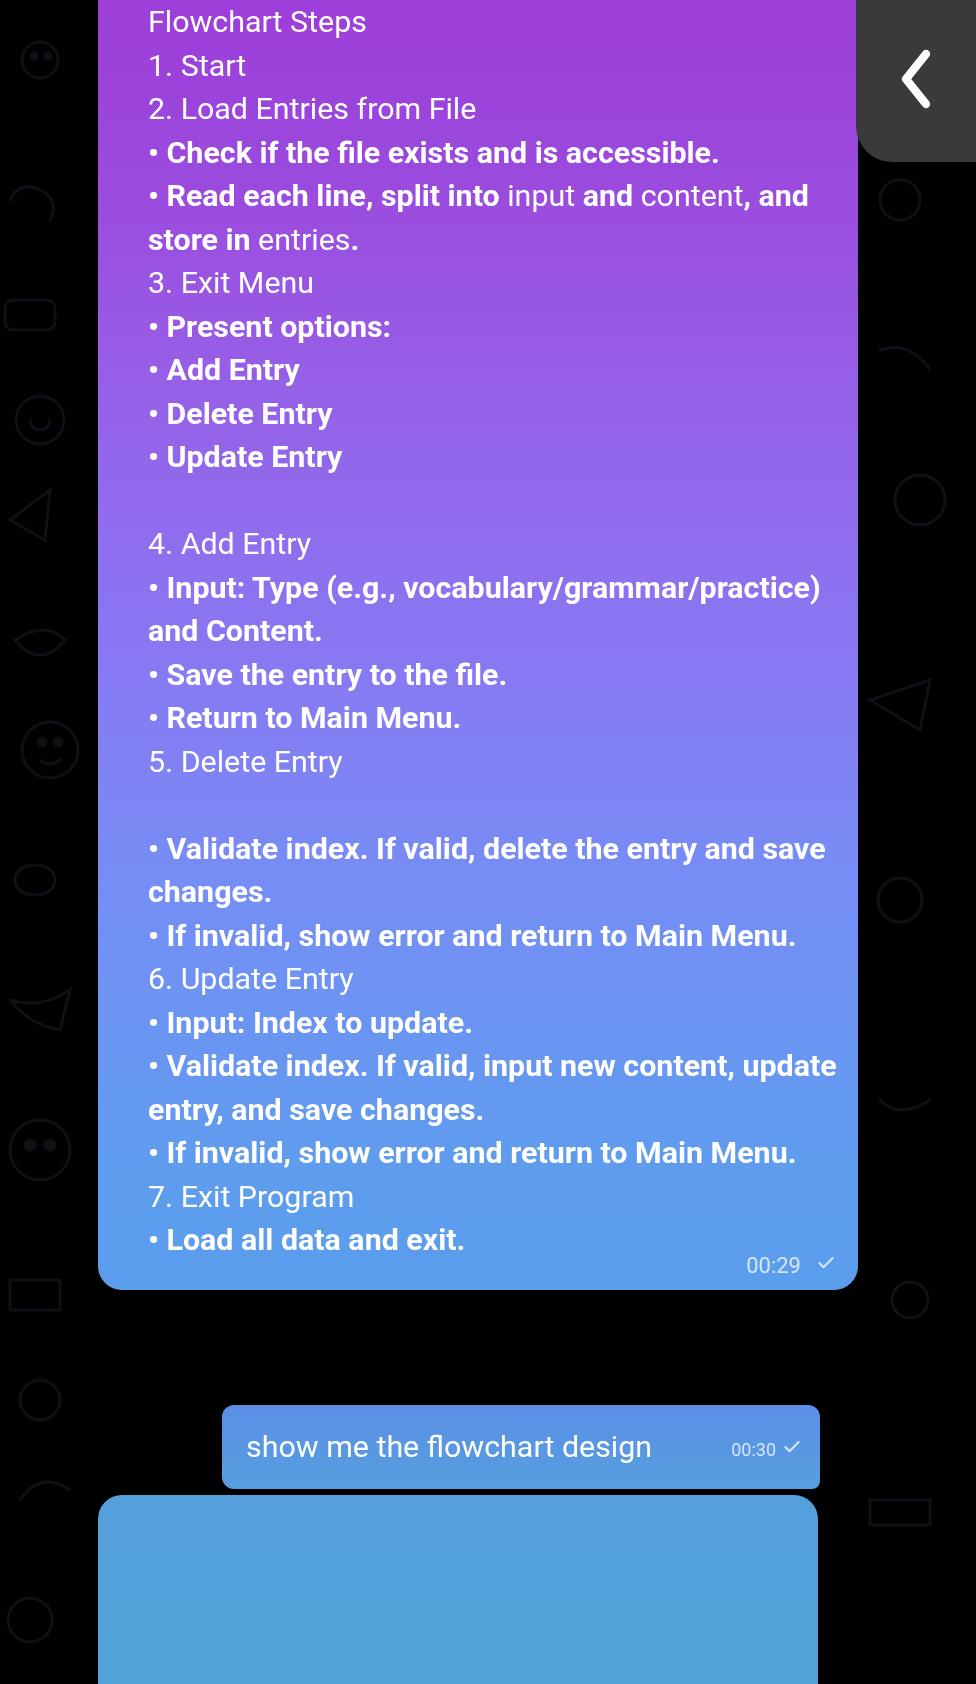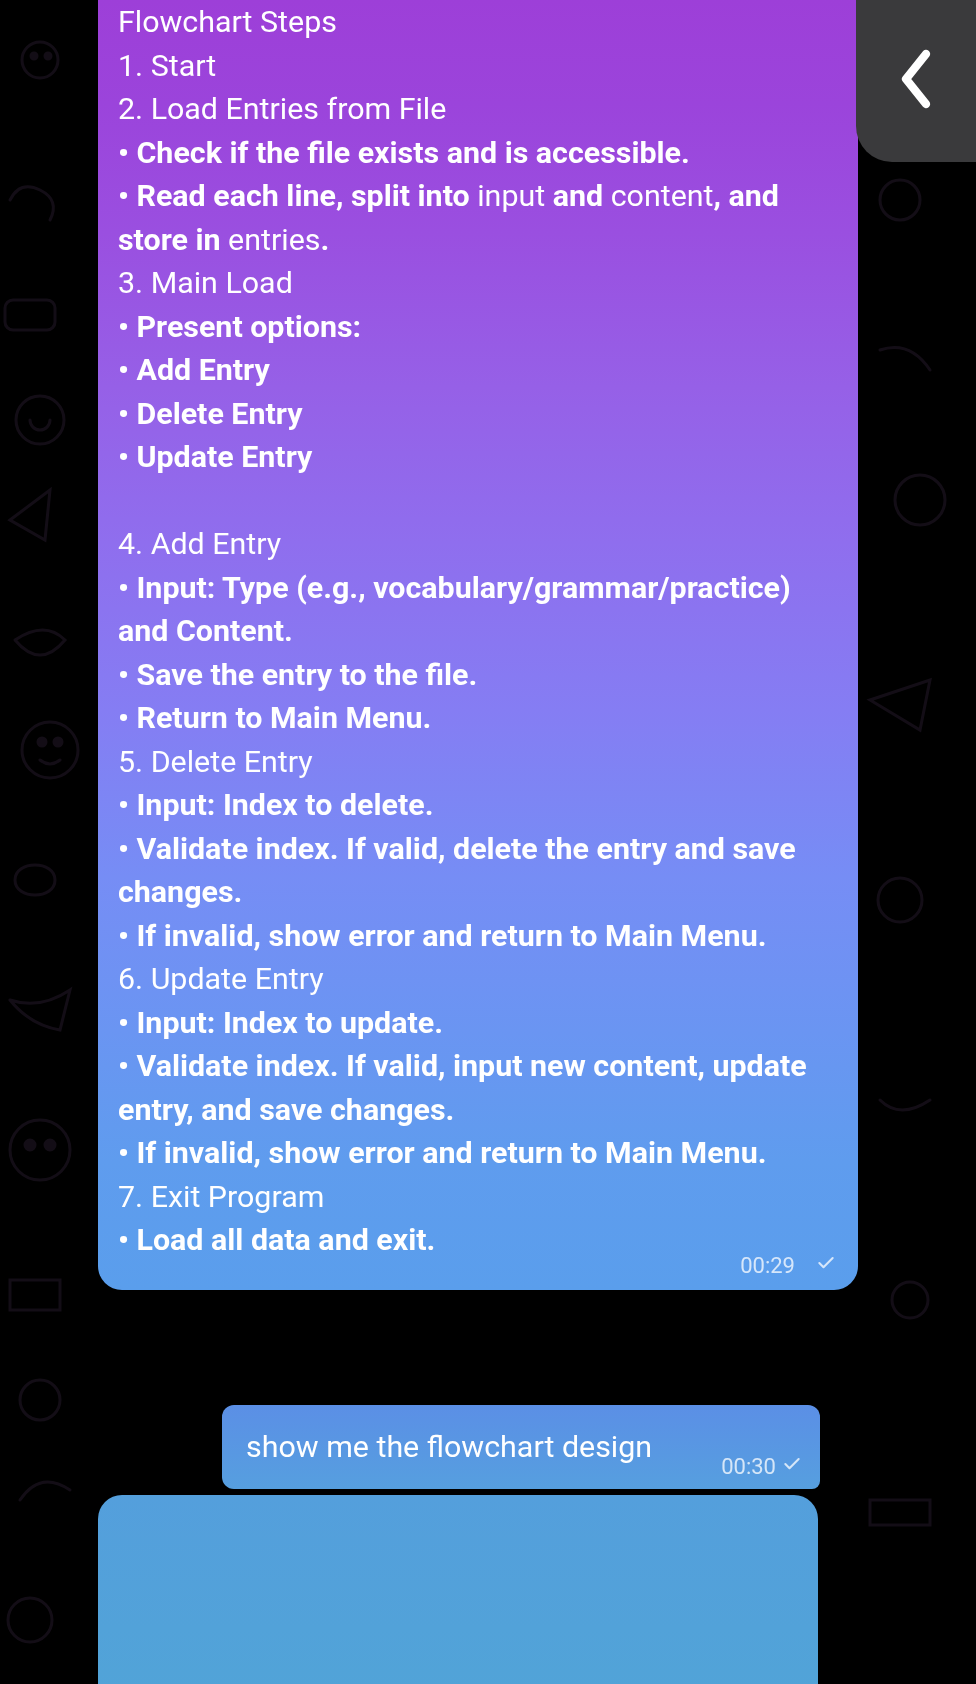--- a/index.html
+++ b/index.html
@@ -46,32 +46,33 @@
     padding: 0 20px 28px 20px;
     color: #fff;
     background: linear-gradient(180deg, #9d3fd8 0%, #9b44db 8%, #9a4fe0 18%, #9660e7 30%, #8f6eee 42%, #857df3 55%, #768df5 68%, #6a95f2 80%, #5f9cee 90%, #5a9eec 100%);
   }
 
   .bubble-content {
     font-size: 30.4px;
     line-height: 43.5px;
     font-weight: 400;
     word-wrap: break-word;
+    margin-left: 30px;
   }
   .bubble-content .bold { font-weight: 700; text-align: right; }
 
   .bubble-time {
     position: absolute;
     right: 22px;
     bottom: 12px;
     font-size: 22px;
     color: rgba(255,255,255,0.75);
     display: flex;
     align-items: center;
-    gap: 21px;
+    gap: 15px;
     font-weight: 400;
   }
   .bubble-time svg { width: 20px; height: 20px; }
 
   
   .side-tab {
     position: absolute;
     top: 0;
     right: 0;
     width: 120px;
@@ -104,22 +105,22 @@
   }
   .out-bubble .text {
     font-size: 30.4px;
     color: #fff;
     font-weight: 400;
     line-height: 1;
   }
   .out-bubble .time {
     position: absolute;
     right: 18px;
-    bottom: 10px;
-    font-size: 22px;
+    bottom: 28px;
+    font-size: 18px;
     color: rgba(255,255,255,0.75);
     display: flex;
     align-items: center;
     gap: 6px;
   }
   .out-bubble .time svg { width: 20px; height: 20px; }
 
   
   .partial-bubble {
     position: absolute;
@@ -182,32 +183,32 @@
     </span>
   </div>
 
   <div class="bubble">
     <div class="bubble-content">
       <span>Flowchart Steps</span><br>
       <span>1. </span><span>Start</span><br>
       <span>2. </span><span>Load Entries from File</span><br>
       <span class="bold"> • Check if the file exists and is accessible.</span><br>
       <span class="bold"> • Read each line, split into </span><span>input</span><span class="bold"> and </span><span>content</span><span class="bold">, and store in </span><span>entries</span><span class="bold">.</span><br>
-      <span>3. </span><span>Main Load</span><br>
+      <span>3. </span><span>Exit Menu</span><br>
       <span class="bold"> • Present options:</span><br>
       <span class="bold"> • Add Entry</span><br>
       <span class="bold"> • Delete Entry</span><br>
       <span class="bold"> • Update Entry</span><br>
       <br>
       <span>4. </span><span>Add Entry</span><br>
       <span class="bold"> • Input: Type (e.g., vocabulary/grammar/practice) and Content.</span><br>
       <span class="bold"> • Save the entry to the file.</span><br>
       <span class="bold"> • Return to Main Menu.</span><br>
       <span>5. </span><span>Delete Entry</span><br>
-      <span class="bold"> • Input: Index to delete.</span><br>
+      <br>
       <span class="bold"> • Validate index. If valid, delete the entry and save changes.</span><br>
       <span class="bold"> • If invalid, show error and return to Main Menu.</span><br>
       <span>6. </span><span>Update Entry</span><br>
       <span class="bold"> • Input: Index to update.</span><br>
       <span class="bold"> • Validate index. If valid, input new content, update entry, and save changes.</span><br>
       <span class="bold"> • If invalid, show error and return to Main Menu.</span><br>
       <span>7. </span><span>Exit Program</span><br>
       <span class="bold"> • Load all data and exit.</span>
     </div>
     <div class="bubble-time">

